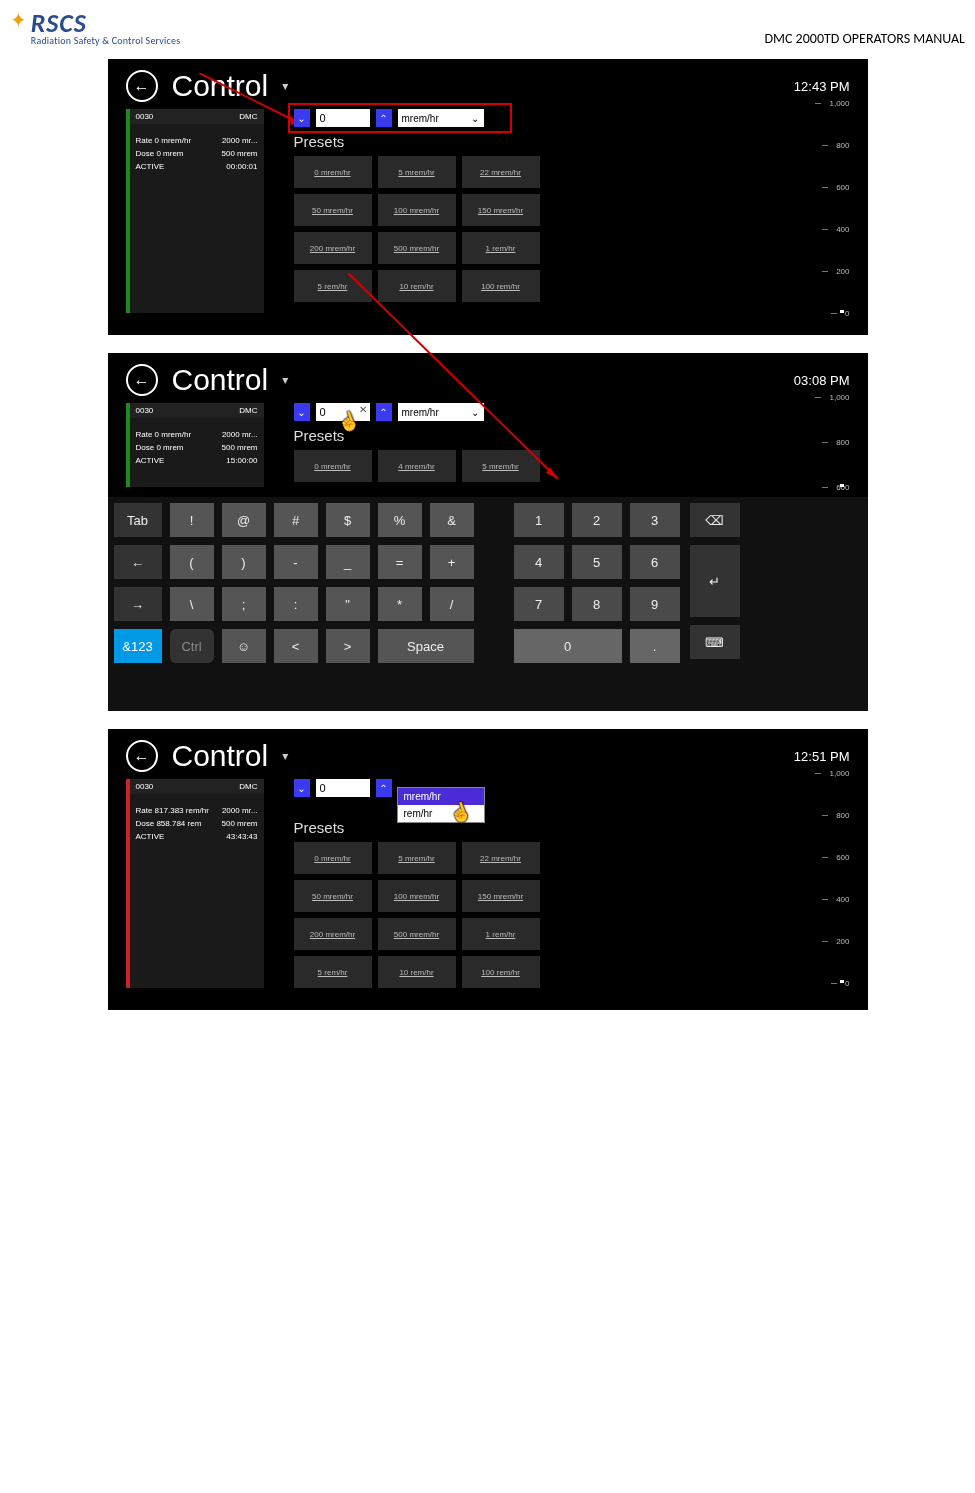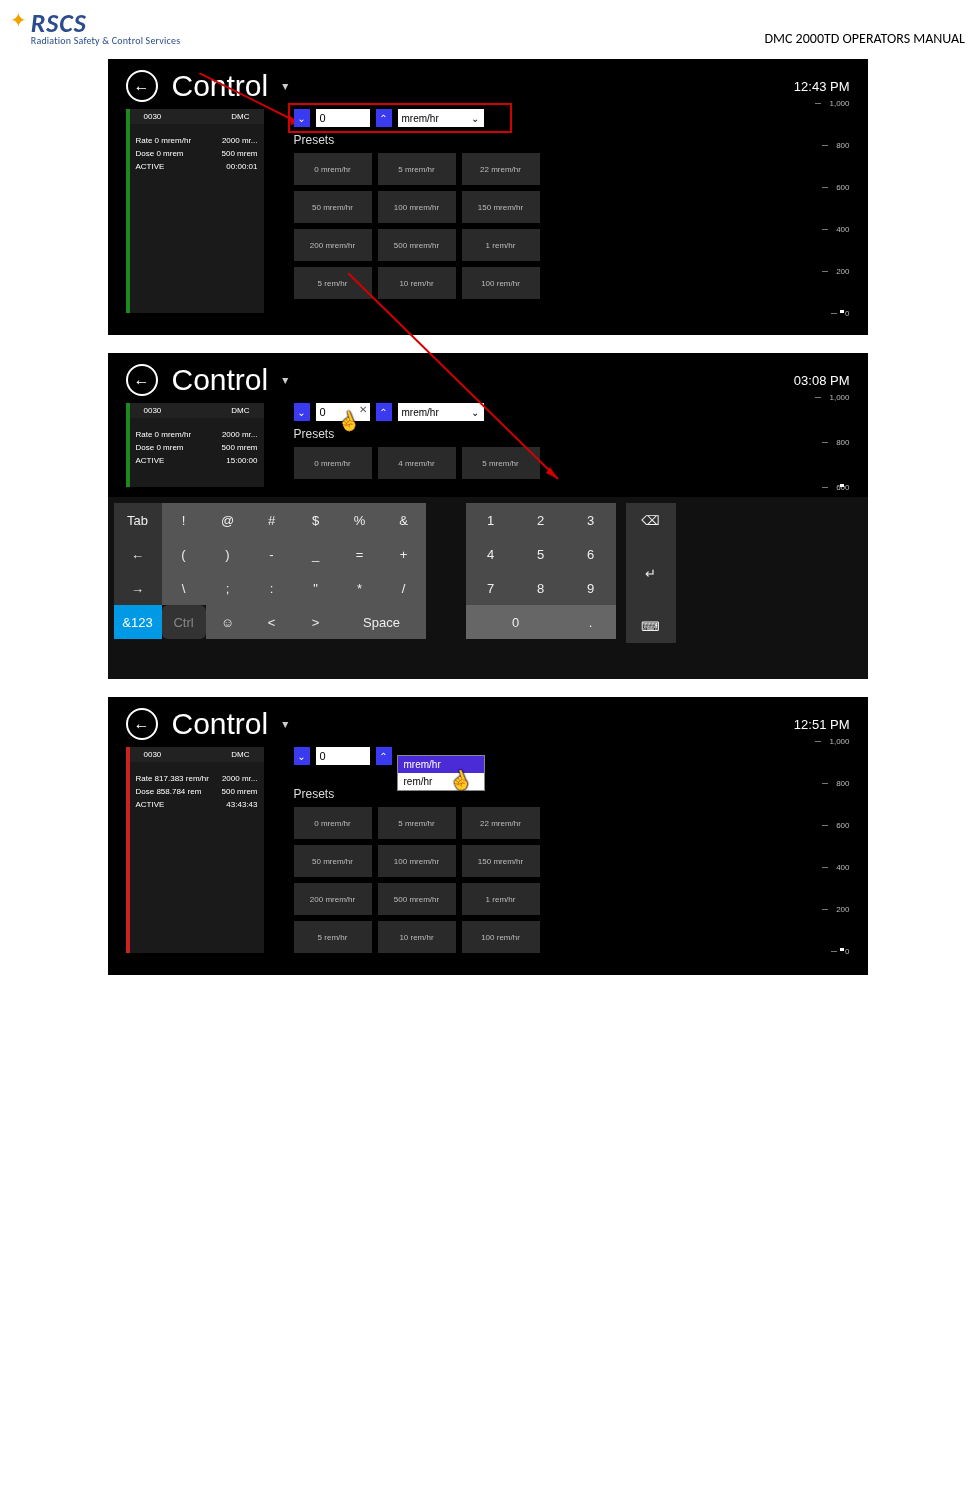--- a/index.html
+++ b/index.html
@@ -94,21 +94,21 @@
   }
   .dev-card {
     width: 134px;
     font-size: 8px;
     background: #1a1a1a;
     border-left: 4px solid #1c8a1c;
   }
   .dev-card.red { border-left-color: #c22; }
   .dev-head {
     display: flex; justify-content: space-between;
-    padding: 3px 14px;
+    padding: 3px 6px;
     background: #222;
   }
   .dev-row {
     display: flex; justify-content: space-between;
     padding: 2px 6px;
   }
   .center-col { flex: 1; position: relative; }
   .stepper-row {
     display: flex; align-items: center; gap: 6px;
   }
@@ -128,33 +128,33 @@
     font-size: 11px; display: inline-flex; align-items: center;
     padding: 0 4px; box-sizing: border-box;
     position: relative;
   }
   .unit-drop {
     width: 86px; height: 18px; background: #fff; color: #000;
     font-size: 10px; display: inline-flex; align-items: center;
     justify-content: space-between;
     padding: 0 4px; box-sizing: border-box;
   }
-  .presets-lbl { font-size: 12px; margin-top: 6px; color: #ddd; }
+  .presets-lbl { font-size: 15px; margin-top: 6px; color: #ddd; }
   .preset-grid {
     display: grid;
     grid-template-columns: repeat(3, 78px);
     gap: 6px;
     margin-top: 6px;
   }
   .preset {
     background: #2a2a2a;
     height: 32px;
     font-size: 8px;
     color: #bcbcbc;
-    display: flex; align-items: center; justify-content: center;
+    display: flex; align-items: center; justify-content: center; text-decoration: underline;
   }
   .axis {
     width: 60px;
     position: relative;
     height: 210px;
     margin-top: -6px;
   }
   .axis-bar {
     position: absolute;
     right: 6px; bottom: 0;
@@ -176,21 +176,21 @@
   .kb {
     display: flex;
     background: #111;
     width: 100%;
     box-sizing: border-box;
     padding: 6px;
     gap: 10px;
   }
   .kb-left, .kb-num, .kb-ctl {
     display: grid;
-    gap: 0;
+    gap: 8px;
   }
   .kb-left {
     grid-template-columns: 48px repeat(6, 44px);
     grid-auto-rows: 34px;
     flex-shrink: 0;
   }
   .kb-num {
     grid-template-columns: repeat(3, 50px);
     grid-auto-rows: 34px;
   }

